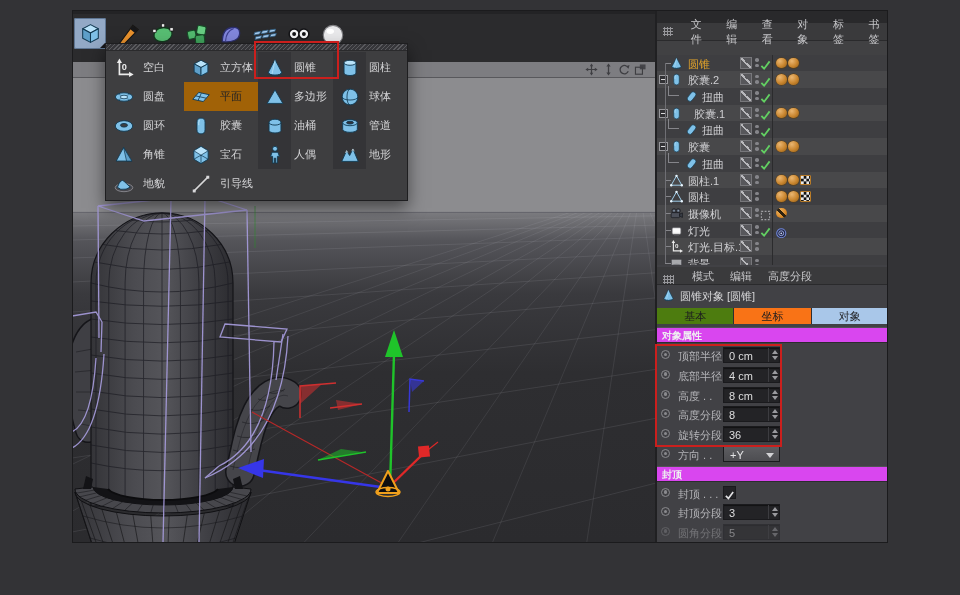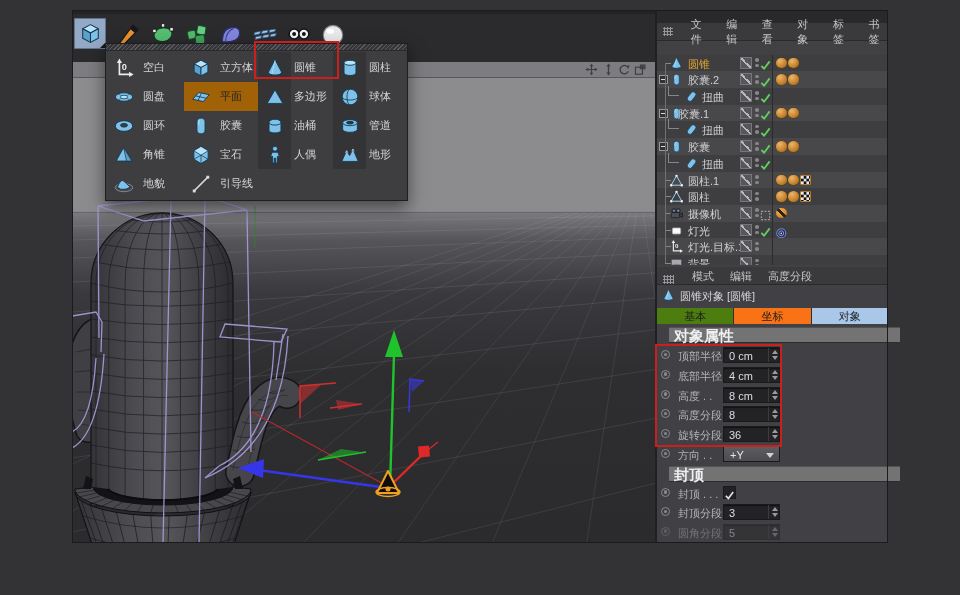--- a/index.html
+++ b/index.html
@@ -54,22 +54,22 @@
   .om-colsep{position:absolute;left:115px;width:1px;background:#2b2b2d;}
   .tag{position:absolute;top:3px;width:10.5px;height:10.5px;border-radius:50%;}
   .tag.orange{background:radial-gradient(circle at 35% 30%,#eab671,#c9852e 55%,#8a5a16);box-shadow:0 0 0 .5px #5e3c0c;}
   .tag.checker{border-radius:1px;background:repeating-conic-gradient(#131313 0% 25%,#e9e9e9 0% 50%) 0 0/5.4px 5.4px;border:1px solid #b87b28;}
   .tag.protection{background:radial-gradient(circle at 35% 30%,#efb45e,#d8892a 60%,#8a5510);
     background-image:linear-gradient(45deg,transparent 40%,#2e2210 40%,#2e2210 60%,transparent 60%),radial-gradient(circle at 35% 30%,#efb45e,#d8892a 60%,#8a5510);}
   .am-panel{left:657px;top:265px;width:231px;height:278px;background:#414145;}
   .am-title-icon{position:absolute;left:4px;top:3px;}
   .am-tabs{position:absolute;left:0;top:43px;width:231px;height:16px;background:#2e2e30;display:flex;gap:1px;}
   .am-tab{flex:1;font-size:11px;text-align:center;line-height:16px;color:#1d1d1f;cursor:pointer;}
-  .sec-header{position:absolute;left:12px;width:231px;height:16px;background:#737373;border-top:1px solid #525256;border-bottom:1px solid #2c2c2e;
-    font-size:15px;font-weight:bold;color:#efeff1;padding-left:5px;line-height:15px;}
+  .sec-header{position:absolute;left:0;width:231px;height:16px;background:#d946ef;border-top:1px solid #525256;border-bottom:1px solid #2c2c2e;
+    font-size:10px;font-weight:bold;color:#efeff1;padding-left:5px;line-height:15px;}
   .attr-row{position:absolute;left:0;width:231px;height:19px;}
   .radio{position:absolute;left:4px;top:4px;width:9px;height:9px;border:1.4px solid #8a8a8e;border-radius:50%;}
   .radio::after{content:"";position:absolute;left:1.6px;top:1.6px;width:3.5px;height:3.5px;border-radius:50%;background:#8a8a8e;}
   .attr-label{position:absolute;left:21px;top:3px;font-size:11px;color:#b4b4b8;}
   .num-field{position:absolute;left:66px;top:1px;width:57px;height:16px;background:#232326;border:1px solid #1a1a1d;
     box-shadow:inset 0 1px 1px rgba(0,0,0,.5);cursor:text;}
   .num-field .val{position:absolute;left:5px;top:2px;font-size:11px;color:#dededf;}
   .spin{position:absolute;right:0;top:0;width:11px;height:14px;border-left:1px solid #3c3c40;cursor:pointer;}
   .spin i{position:absolute;left:2.5px;width:0;height:0;border-left:3.5px solid transparent;border-right:3.5px solid transparent;}
   .spin .up{top:2px;border-bottom:4px solid #9a9a9e;}
@@ -450,21 +450,21 @@
             </svg></div>
         </div>
         <div class="om-row" style="top: 81.66px; background: rgb(72, 72, 74);">
           <div class="expander"></div>
           <span class="om-icon" style="left: 12px;">
             <svg viewBox="0 0 24 24" width="15" height="15" style="display:block">
               <rect x="7.6" y="3.4" width="8.8" height="17.2" rx="4.4" fill="#7fc1e8" stroke="#123a52" stroke-width="1"></rect>
               <path d="M10.2 5.4 Q9.2 8 9.6 11" stroke="#b9e3fa" stroke-width="1.2" fill="none" opacity=".9"></path>
             </svg>
           </span>
-          <span class="o-label" style="left: 21px;">胶囊.1</span>
+          <span class="o-label" style="left: 37px;">胶囊.1</span>
           <div class="slashbox"></div>
           <div class="visdot" style="top: 3.5px;"></div>
           <div class="visdot" style="top: 9px;"></div>
           <div class="om-check"><svg viewBox="0 0 12 12" width="11" height="11">
               <path d="M1.5 6.5 L4.5 9.5 L10.5 1.5" stroke="#62cf62" stroke-width="2" fill="none"></path>
             </svg></div>
           <div class="tag orange" style="left: 119px;"></div>
           <div class="tag orange" style="left: 131px;"></div>
         </div>
         <div class="om-row" style="top: 98.38px; background: rgb(62, 62, 65);">

